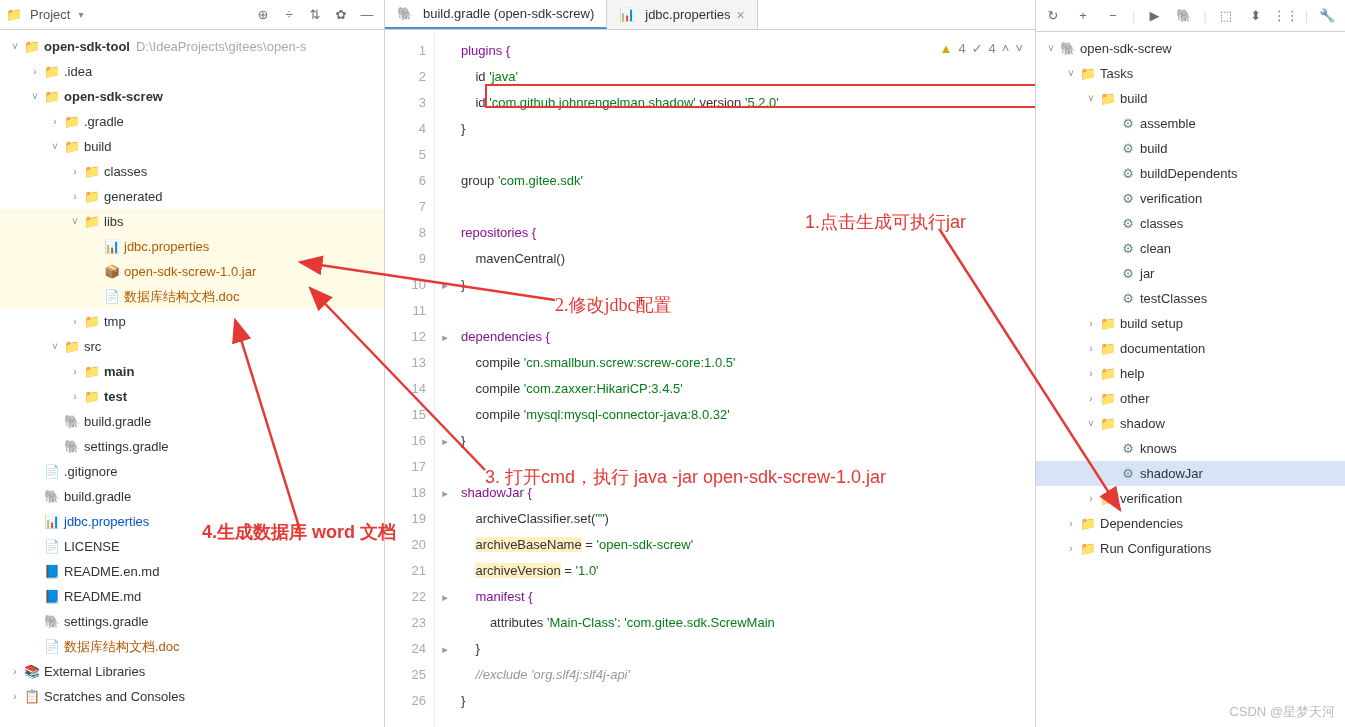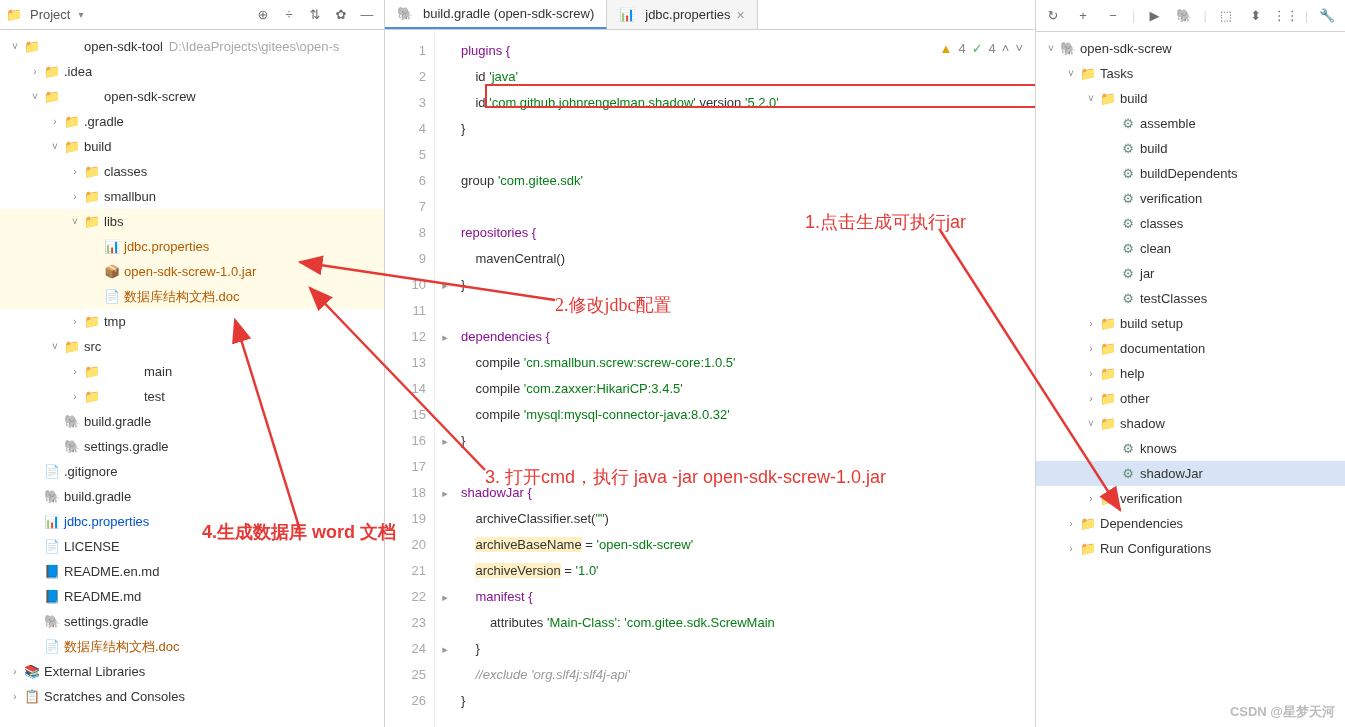--- a/index.html
+++ b/index.html
@@ -15,21 +15,21 @@
 .chev{width:14px;height:14px;display:flex;align-items:center;justify-content:center;color:#888;font-size:10px;margin-right:2px;}
 .ficon{width:16px;height:16px;margin-right:4px;display:flex;align-items:center;justify-content:center;}
 .folder{color:#b8860b;}
 .folder-blue{color:#4a90d9;}
 .folder-orange{color:#e77d3c;}
 .file-java{color:#5a8fbb;}
 .file-gradle{color:#888;}
 .file-doc{color:#4a90d9;}
 .file-props{color:#888;}
 .tree-label{color:#333;}
-.tree-label.bold{font-weight:400;margin-left:40px;}
+.tree-label.bold{font-weight:700;}
 .tree-path{color:#aaa;margin-left:6px;}
 .libs-sel{background:#fffbe6;}
 
 .center-panel{flex:1;display:flex;flex-direction:column;min-width:0;}
 .tabs{height:30px;border-bottom:1px solid #d1d1d1;display:flex;align-items:stretch;}
 .tab{display:flex;align-items:center;padding:0 12px;border-right:1px solid #d1d1d1;gap:6px;cursor:pointer;background:#f5f5f5;}
 .tab.active{background:#fff;border-bottom:2px solid #4a90d9;}
 .tab-close{color:#999;font-size:14px;}
 .editor{flex:1;display:flex;overflow:hidden;font-family:"JetBrains Mono",Consolas,monospace;font-size:14px;position:relative;}
 .gutter{width:50px;background:#fff;border-right:1px solid #eee;text-align:right;padding:8px 8px 0 0;color:#aaa;line-height:26px;}
@@ -45,21 +45,21 @@
 .ann{position:absolute;color:#e53935;font-size:18px;font-family:Arial,sans-serif;pointer-events:none;}
 
 .right-panel{width:310px;border-left:1px solid #d1d1d1;display:flex;flex-direction:column;}
 .right-header{height:30px;border-bottom:1px solid #d1d1d1;display:flex;align-items:center;padding:0 8px;color:#555;}
 .right-toolbar{height:32px;border-bottom:1px solid #d1d1d1;display:flex;align-items:center;padding:0 6px;gap:8px;color:#6e6e6e;}
 .right-tree{flex:1;overflow:auto;padding-top:4px;}
 .rt-row{display:flex;align-items:center;height:25px;padding-left:8px;cursor:pointer;}
 .rt-row.sel{background:#d6e4f5;}
 .gear{color:#6b8e7f;}
 .gear-blue{color:#4a90d9;}
-.footer{position:absolute;bottom:6px;right:10px;color:#bbb;font-size:13px;font-weight:bold;}
+.footer{position:absolute;bottom:6px;right:10px;color:#bbb;font-size:13px;}
 
 svg{display:block;}
 .arrow-line{stroke:#e53935;stroke-width:2.5;fill:none;marker-end:url(#arrowhead);}
 #overlay{position:absolute;top:0;left:0;width:1345px;height:727px;pointer-events:none;}
 </style>
 </head>
 <body>
 
 <div class="main-layout">
 
@@ -103,21 +103,21 @@
           <span class="tree-label">build</span>
         </div>
       <div class="tree-row" style="padding-left:68px;">
           <span class="chev">›</span>
           <span class="ficon folder-orange">📁</span>
           <span class="tree-label">classes</span>
         </div>
       <div class="tree-row" style="padding-left:68px;">
           <span class="chev">›</span>
           <span class="ficon folder-orange">📁</span>
-          <span class="tree-label">smallbun</span>
+          <span class="tree-label">generated</span>
         </div>
       <div class="tree-row libs-sel" style="padding-left:68px;">
           <span class="chev">˅</span>
           <span class="ficon folder-orange">📁</span>
           <span class="tree-label">libs</span>
         </div>
       <div class="tree-row libs-sel" style="padding-left:104px;">
           <span class="ficon file-props">📊</span>
           <span class="tree-label" style="color:#b35900;">jdbc.properties</span>
         </div>

